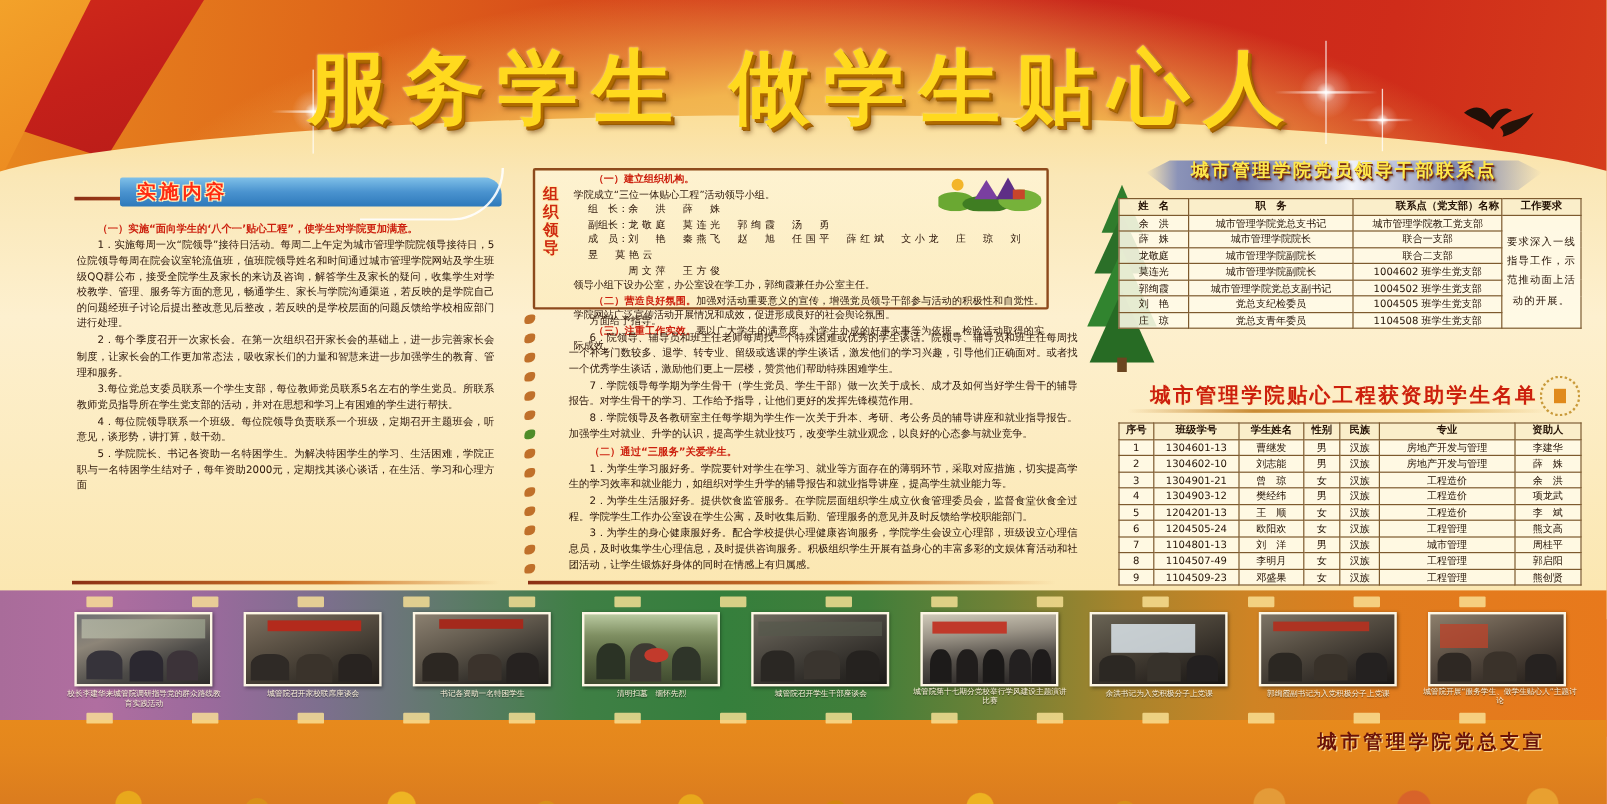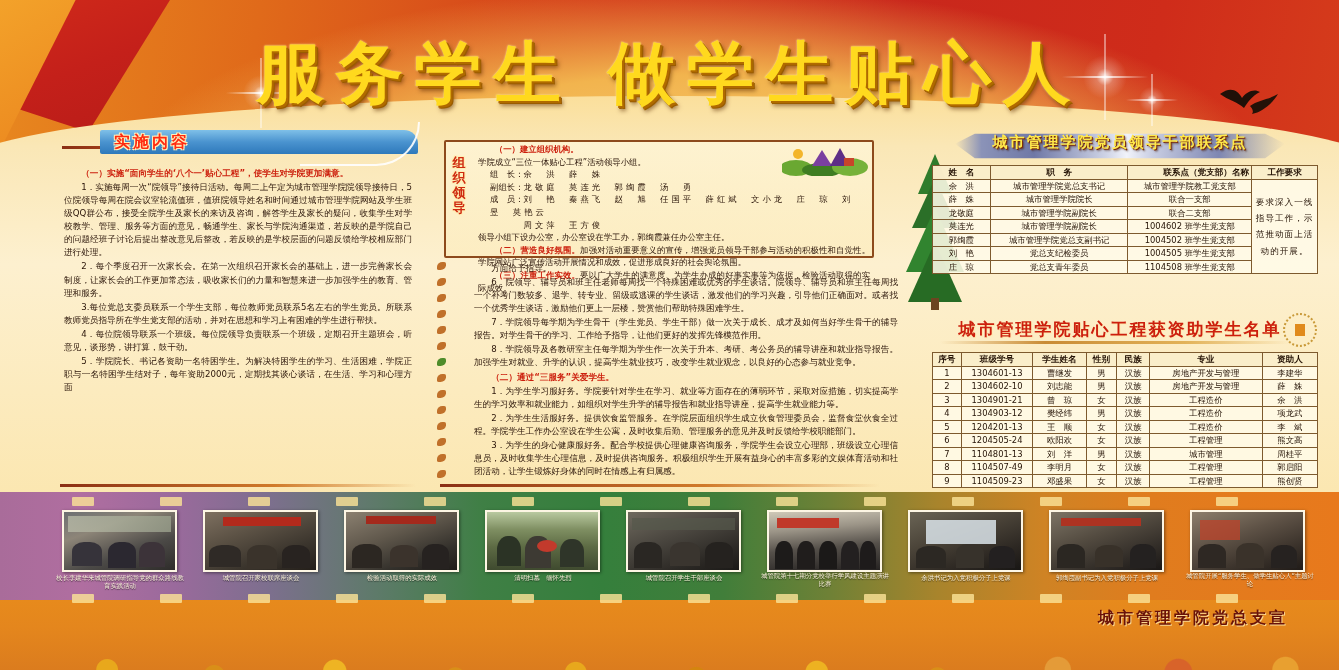--- a/index.html
+++ b/index.html
@@ -277,21 +277,21 @@
   <svg class="swallow" style="left:1216px;top:84px;" width="66" height="34" viewBox="0 0 66 34">
     <path d="M4 10 C14 2, 22 6, 26 14 C30 8, 38 4, 44 8 C36 12, 32 18, 28 24 C22 18, 12 16, 4 10 Z" fill="#201008"></path>
     <path d="M34 22 C42 16, 52 16, 62 10 C56 20, 46 28, 36 30 C38 27, 36 24, 34 22 Z" fill="#241208"></path>
   </svg>
 
   <div class="title">服务学生  做学生贴心人</div>
 
   <div class="col" style="left:62px;top:132px;width:352px;">
 
 
-    <div style="position:relative;">
+    <div style="margin-top:18px;position:relative;">
       <div class="hdr-wrap" style="height:28px;">
         <div class="hdr-rule" style="top:14px;"></div>
         <div class="hdr-blue"></div>
         <div class="hdr-swoosh"></div>
         <div class="hdr-blue-label">实施内容</div>
       </div>
       <div class="body-text" style="padding:2px 2px 0 2px;">
         <p class="red-lead">（一）实施“面向学生的‘八个一’贴心工程”，使学生对学院更加满意。</p>
         <p>1．实施每周一次“院领导”接待日活动。每周二上午定为城市管理学院院领导接待日，5位院领导每周在院会议室轮流值班，值班院领导姓名和时间通过城市管理学院网站及学生班级QQ群公布，接受全院学生及家长的来访及咨询，解答学生及家长的疑问，收集学生对学校教学、管理、服务等方面的意见，畅通学生、家长与学院沟通渠道，若反映的是学院自己的问题经班子讨论后提出整改意见后整改，若反映的是学校层面的问题反馈给学校相应部门进行处理。</p>
         <p>2．每个季度召开一次家长会。在第一次组织召开家长会的基础上，进一步完善家长会制度，让家长会的工作更加常态法，吸收家长们的力量和智慧来进一步加强学生的教育、管理和服务。</p>
@@ -589,21 +589,21 @@
     <div class="caption" style="left:197px;top:574px;width:128px;text-align:center;">城管院召开家校联席座谈会</div>
 
     <div class="photo" style="left:344px;top:510px;width:115px;height:62px;">
       <div class="inner" style="background:linear-gradient(160deg,#8b8070 0%,#60584c 40%,#33302b 75%,#1f1c19 100%);">
         <div style="position:absolute;left:20px;top:4px;width:70px;height:8px;background:#a4291c;"></div>
         <div style="position:absolute;left:6px;bottom:2px;width:30px;height:24px;background:#2c2722;border-radius:40% 40% 0 0;"></div>
         <div style="position:absolute;left:44px;bottom:3px;width:28px;height:22px;background:#3b332c;border-radius:40% 40% 0 0;"></div>
         <div style="position:absolute;right:8px;bottom:1px;width:27px;height:25px;background:#262220;border-radius:40% 40% 0 0;"></div>
       </div>
     </div>
-    <div class="caption" style="left:338px;top:574px;width:128px;">检验活动取得的实际成效</div>
+    <div class="caption" style="left:338px;top:574px;width:128px;">书记各资助一名特困学生</div>
 
     <div class="photo" style="left:485px;top:510px;width:115px;height:62px;">
       <div class="inner" style="background:linear-gradient(180deg,#b9c9a0 0%,#7f8f62 30%,#5d6b44 60%,#3f4a2f 100%);">
         <div style="position:absolute;left:10px;bottom:4px;width:24px;height:30px;background:#2b3325;border-radius:45% 45% 0 0;"></div>
         <div style="position:absolute;left:38px;bottom:2px;width:26px;height:32px;background:#3d3a33;border-radius:45% 45% 0 0;"></div>
         <div style="position:absolute;right:14px;bottom:3px;width:24px;height:28px;background:#2f3529;border-radius:45% 45% 0 0;"></div>
         <div style="position:absolute;left:50px;top:28px;width:20px;height:12px;background:#c23a2c;border-radius:50%;"></div>
       </div>
     </div>
     <div class="caption" style="left:479px;top:574px;width:128px;">清明扫墓　缅怀先烈</div>

